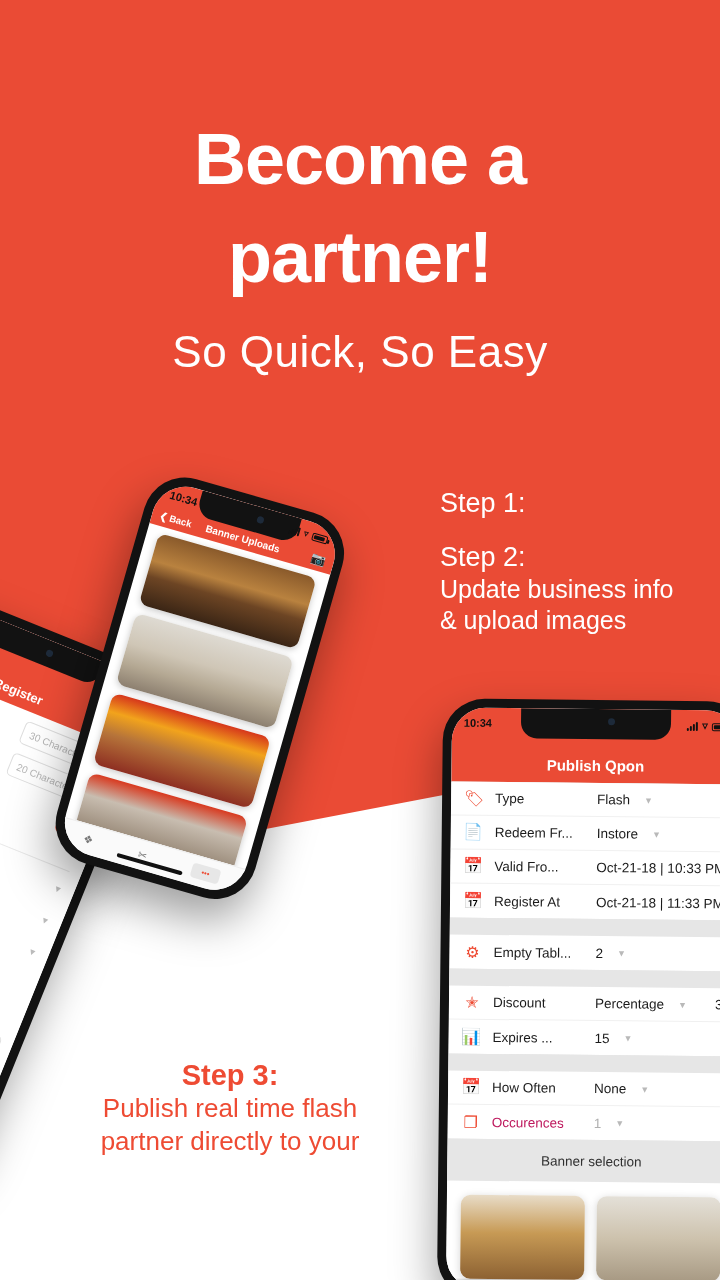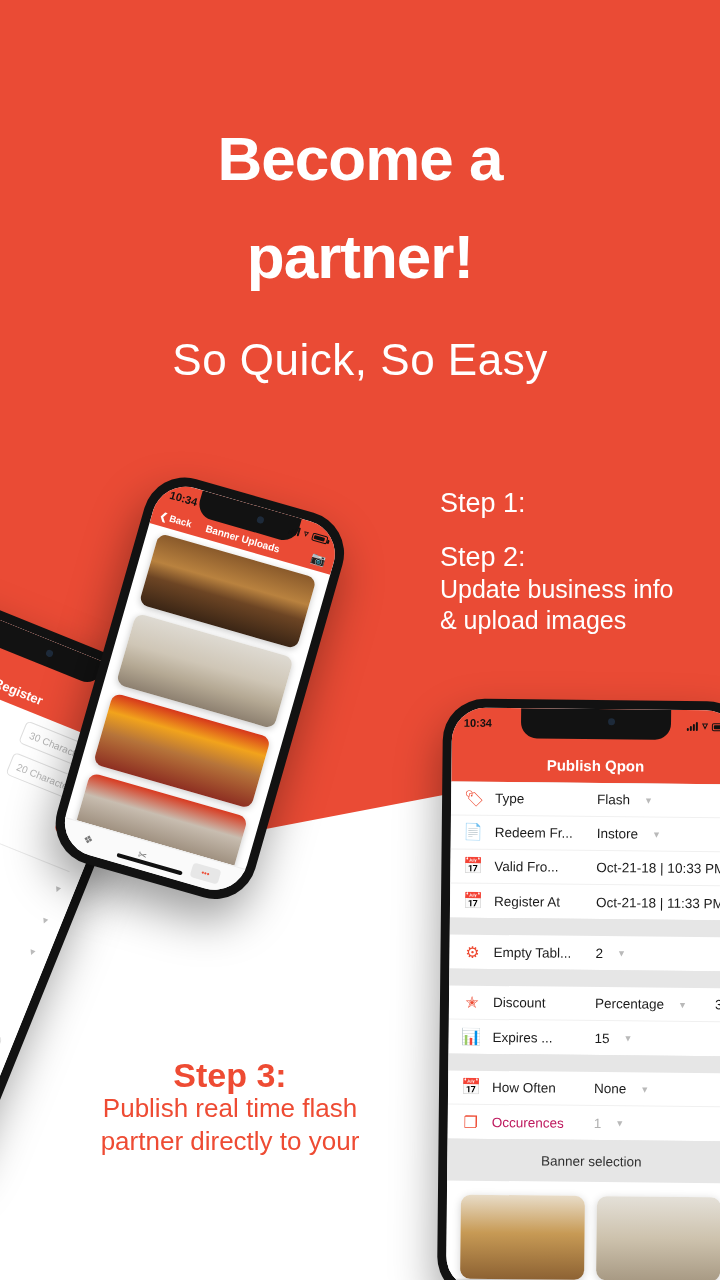--- a/index.html
+++ b/index.html
@@ -20,42 +20,42 @@
     -webkit-clip-path: polygon(0 0, 720px 0, 720px 742px, 0 880px);
     clip-path: polygon(0 0, 720px 0, 720px 742px, 0 880px);
   }
 
   
   .hero {
     position: absolute; left: 0; top: 110px; width: 720px;
     text-align: center; color: #ffffff;
   }
   .hero-line {
-    font-size: 62px; line-height: 98px; font-weight: 700;
+    font-size: 72px; line-height: 98px; font-weight: 700;
     letter-spacing: -1px;
   }
   .hero-sub {
-    margin-top: 28px; font-size: 44px; line-height: 52px;
+    margin-top: 20px; font-size: 44px; line-height: 52px;
     font-weight: 300; letter-spacing: 0.5px;
   }
 
   
   .steps-right {
     position: absolute; left: 440px; top: 486px; width: 278px;
     color: #ffffff;
   }
   .step-title { font-size: 27px; line-height: 34px; font-weight: 400; }
   .step-body  { font-size: 25px; line-height: 31px; font-weight: 400; }
   .step-gap   { height: 20px; }
 
   .step3 {
     position: absolute; left: 60px; top: 1058px; width: 340px;
     color: #EE4B33; text-align: center;
   }
-  .step3-title { font-size: 34px; line-height: 34px; font-weight: 700; }
+  .step3-title { font-size: 29px; line-height: 34px; font-weight: 700; }
   .step3-body  { font-size: 26px; line-height: 33px; font-weight: 400; }
 
   
   .phone {
     position: absolute;
     background: #121212;
     border-radius: 42px;
     box-shadow: 0 22px 46px rgba(0,0,0,0.38);
     padding: 9px;
   }

